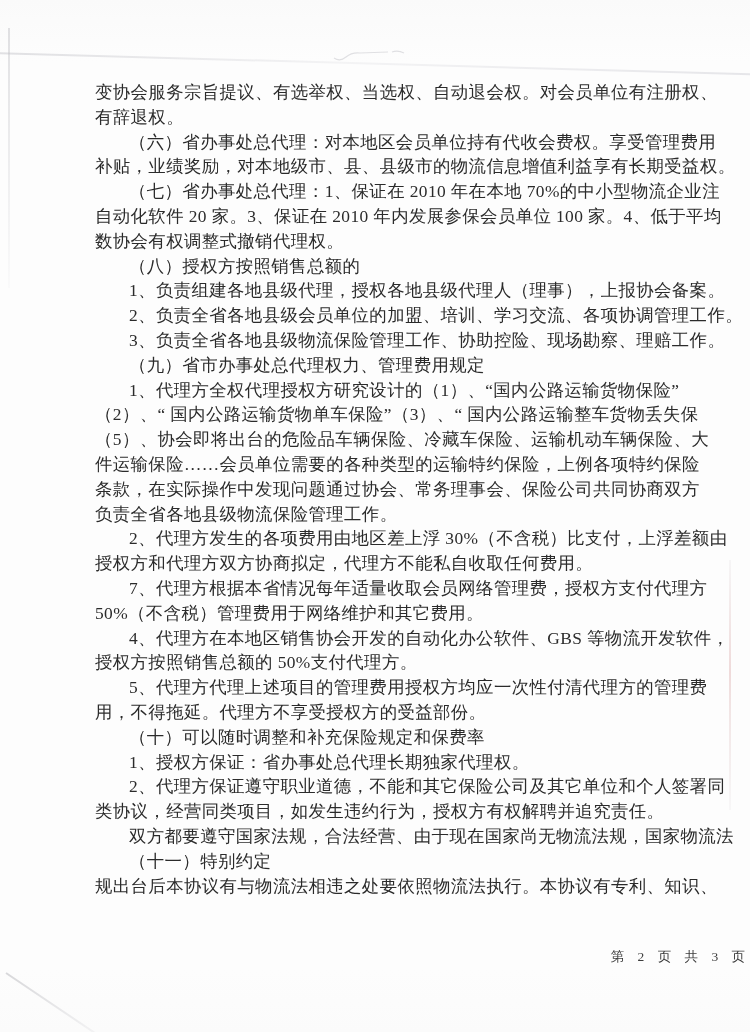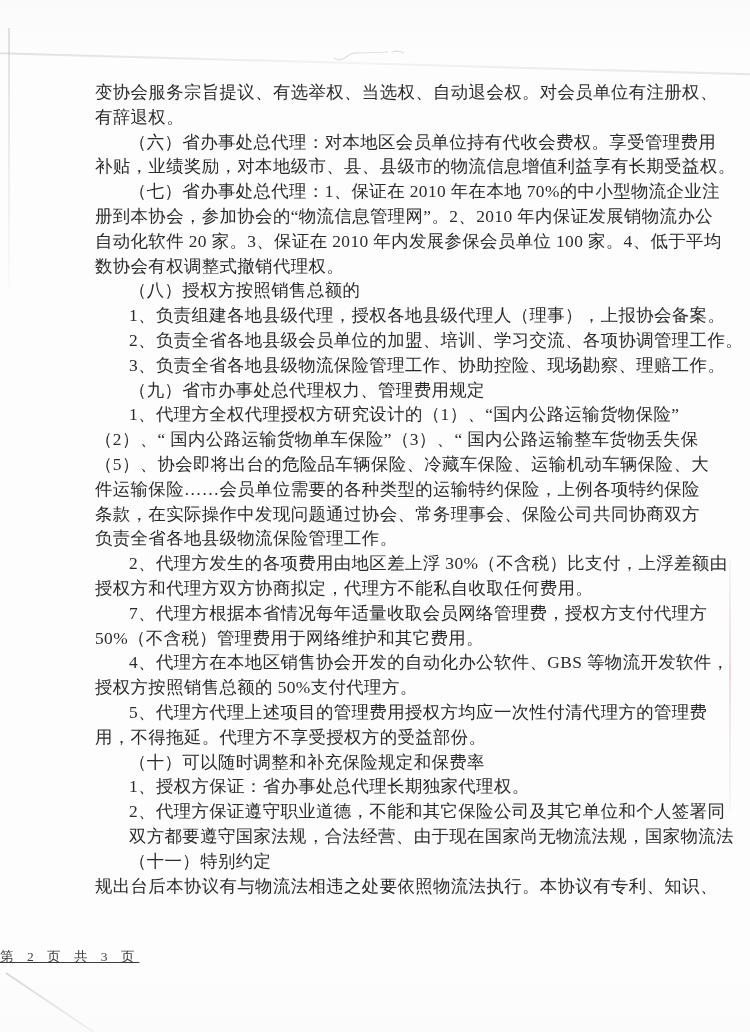--- a/index.html
+++ b/index.html
@@ -76,25 +76,24 @@
     white-space: nowrap;
   }
   .doc-body p.ind {
     padding-left: 34px;
   }
   .footer {
     position: absolute;
     left: 0;
     top: 948px;
     width: 750px;
-    text-align: left;
+    text-align: right;
     font-size: 13.5px;
     letter-spacing: 5px;
     color: #3c3c3c;
-    text-decoration: underline;
   }
 </style>
 </head>
 <body>
 
 <div class="page">
 
   <div class="art-top-line"></div>
   <div class="art-left-line"></div>
   <div class="art-bottom-diag"></div>
@@ -102,21 +101,20 @@
   <svg class="art-scribble" width="96" height="26" viewBox="0 0 96 26">
     <path d="M4 18 Q 10 22 16 17 T 30 13 L 58 12 M 62 12 Q 68 10 74 13" fill="none" stroke="#c9c9ce" stroke-width="1.2"></path>
   </svg>
 
   <div class="doc-body">
     <p>变协会服务宗旨提议、有选举权、当选权、自动退会权。对会员单位有注册权、</p>
     <p>有辞退权。</p>
     <p class="ind">（六）省办事处总代理：对本地区会员单位持有代收会费权。享受管理费用</p>
     <p>补贴，业绩奖励，对本地级市、县、县级市的物流信息增值利益享有长期受益权。</p>
     <p class="ind">（七）省办事处总代理：1、保证在 2010 年在本地 70%的中小型物流企业注</p>
-    <p>册到本协会，参加协会的“物流信息管理网”。2、2010 年内保证发展销物流办公</p>
     <p>自动化软件 20 家。3、保证在 2010 年内发展参保会员单位 100 家。4、低于平均</p>
     <p>数协会有权调整式撤销代理权。</p>
     <p class="ind">（八）授权方按照销售总额的</p>
     <p class="ind">1、负责组建各地县级代理，授权各地县级代理人（理事），上报协会备案。</p>
     <p class="ind">2、负责全省各地县级会员单位的加盟、培训、学习交流、各项协调管理工作。</p>
     <p class="ind">3、负责全省各地县级物流保险管理工作、协助控险、现场勘察、理赔工作。</p>
     <p class="ind">（九）省市办事处总代理权力、管理费用规定</p>
     <p class="ind">1、代理方全权代理授权方研究设计的（1）、“国内公路运输货物保险”</p>
     <p>（2）、“ 国内公路运输货物单车保险”（3）、“ 国内公路运输整车货物丢失保</p>
     <p>（5）、协会即将出台的危险品车辆保险、冷藏车保险、运输机动车辆保险、大</p>
@@ -127,20 +125,21 @@
     <p>授权方和代理方双方协商拟定，代理方不能私自收取任何费用。</p>
     <p class="ind">7、代理方根据本省情况每年适量收取会员网络管理费，授权方支付代理方</p>
     <p>50%（不含税）管理费用于网络维护和其它费用。</p>
     <p class="ind">4、代理方在本地区销售协会开发的自动化办公软件、GBS 等物流开发软件，</p>
     <p>授权方按照销售总额的 50%支付代理方。</p>
     <p class="ind">5、代理方代理上述项目的管理费用授权方均应一次性付清代理方的管理费</p>
     <p>用，不得拖延。代理方不享受授权方的受益部份。</p>
     <p class="ind">（十）可以随时调整和补充保险规定和保费率</p>
     <p class="ind">1、授权方保证：省办事处总代理长期独家代理权。</p>
     <p class="ind">2、代理方保证遵守职业道德，不能和其它保险公司及其它单位和个人签署同</p>
+    <p>类协议，经营同类项目，如发生违约行为，授权方有权解聘并追究责任。</p>
     <p class="ind">双方都要遵守国家法规，合法经营、由于现在国家尚无物流法规，国家物流法</p>
     <p class="ind">（十一）特别约定</p>
     <p>规出台后本协议有与物流法相违之处要依照物流法执行。本协议有专利、知识、</p>
   </div>
 
   <div class="footer">第 2 页 共 3 页</div>
 
 </div>
 
 </body></html>

